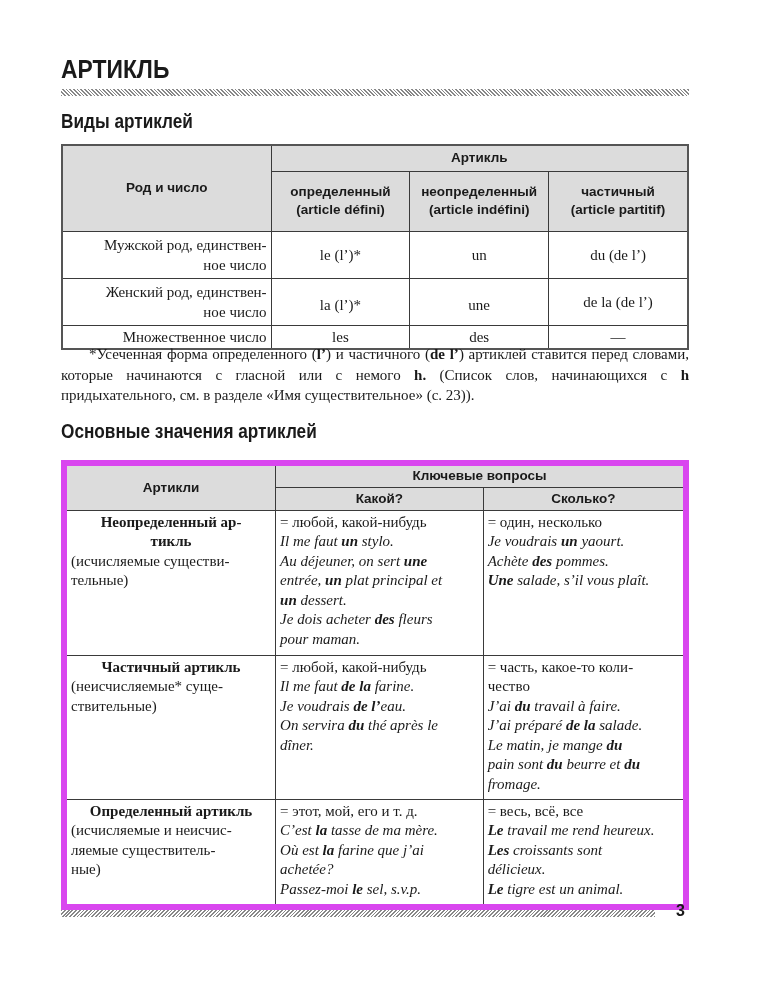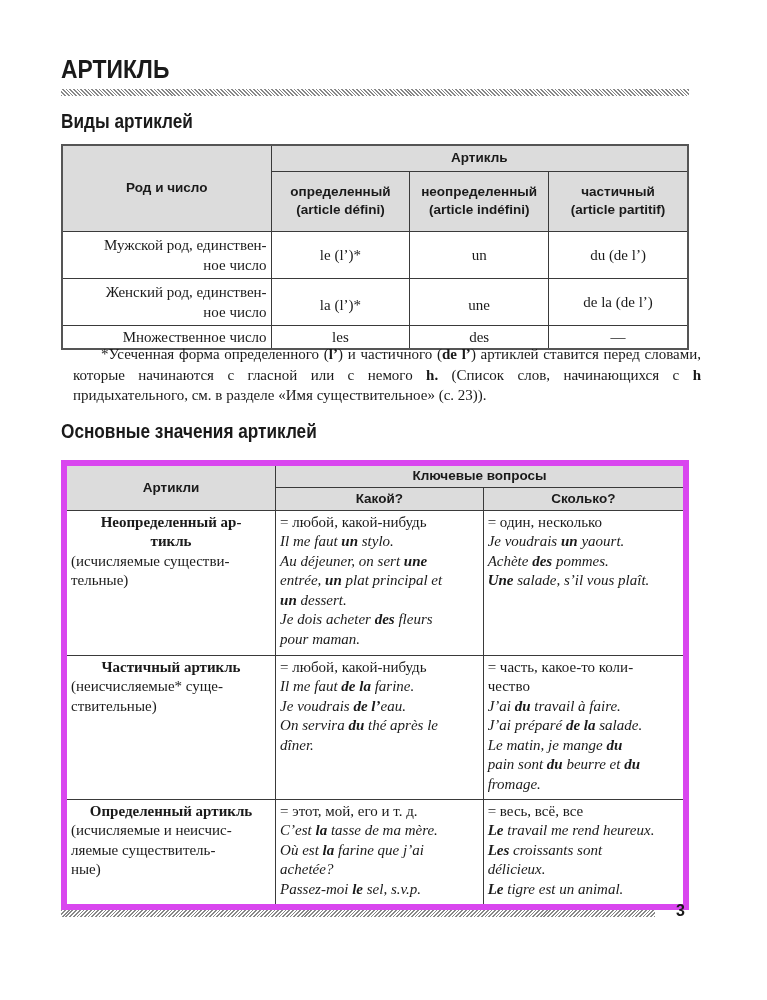--- a/index.html
+++ b/index.html
@@ -11,21 +11,21 @@
     background: repeating-linear-gradient(45deg, #888 0px, #888 1.2px, #fff 1.2px, #fff 2.6px); }
   .h2 { position: absolute; left: 61px; font-size: 20px; font-weight: bold; transform: scaleX(0.86); transform-origin: left; }
   table { border-collapse: collapse; position: absolute; }
   td, th { border: 1px solid #3a3a3a; padding: 0; }
   .t1 { left: 61px; top: 144px; width: 628px; border: 2px solid #555; }
   .t1 th { background: #dcdcdc; font-family: "Liberation Sans", sans-serif; font-weight: bold; font-size: 13.5px; text-align: center; line-height: 18px; }
   .t1 td { font-family: "Liberation Serif", serif; font-size: 15px; line-height: 20px; }
   .t1 td.lbl { padding: 3px 4px; text-align: right; }
   .t1 td.val { text-align: center; vertical-align: middle; }
   .t1 td.val.top { vertical-align: top; padding-top: 16px; }
-  .footnote { position: absolute; left: 73px; top: 344px; width: 628px; font-size: 15px; line-height: 20.5px; text-align: justify; }
+  .footnote { position: absolute; left: 61px; top: 344px; width: 628px; font-size: 15px; line-height: 20.5px; text-align: justify; }
   .footnote .indent { padding-left: 28px; }
   .t2 { left: 61px; top: 460px; width: 628px; border: 6px solid #d946ef; }
   .t2 th { background: #dcdcdc; font-family: "Liberation Sans", sans-serif; font-weight: bold; font-size: 13.5px; text-align: center; line-height: 18px; }
   .t2 td { font-family: "Liberation Serif", serif; font-size: 15px; line-height: 19.6px; vertical-align: top; padding: 2px 4px 4px 4px; }
   .it { font-style: italic; }
   .b { font-weight: bold; font-style: normal; text-align: center; }
   .it .b { font-style: italic; }
   .hatch-bottom { position: absolute; left: 61px; top: 910px; width: 594px; height: 7px;
     background: repeating-linear-gradient(-45deg, #888 0px, #888 1.2px, #fff 1.2px, #fff 2.6px); }
   .page-num { position: absolute; left: 676px; top: 902px; font-size: 16px; font-weight: bold; }

